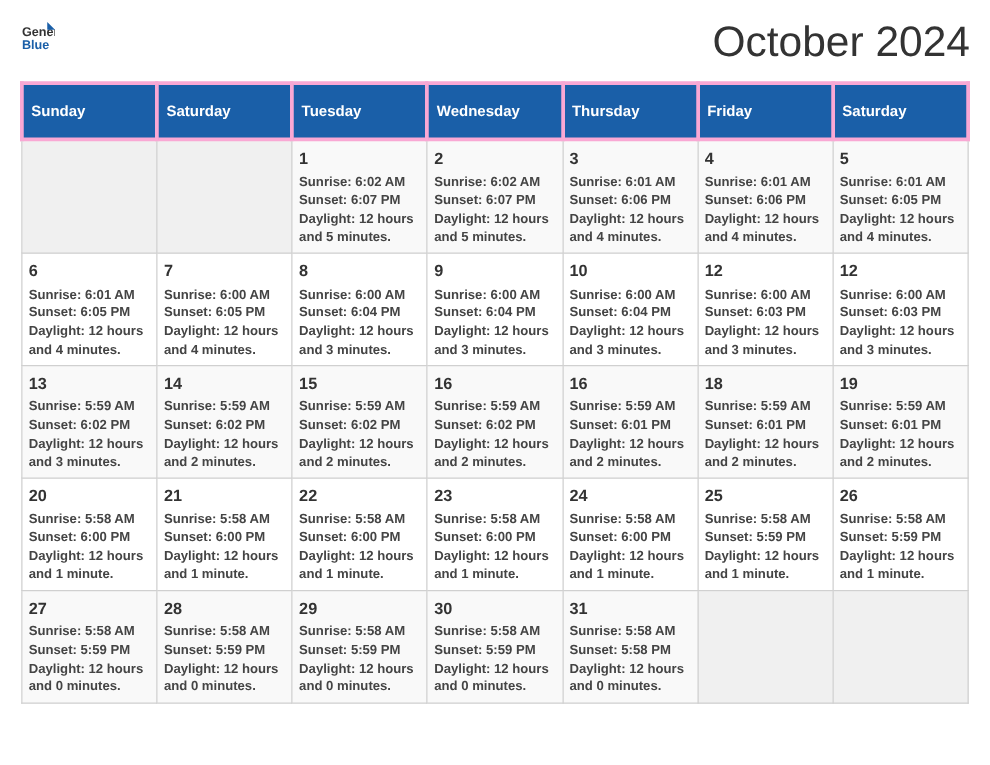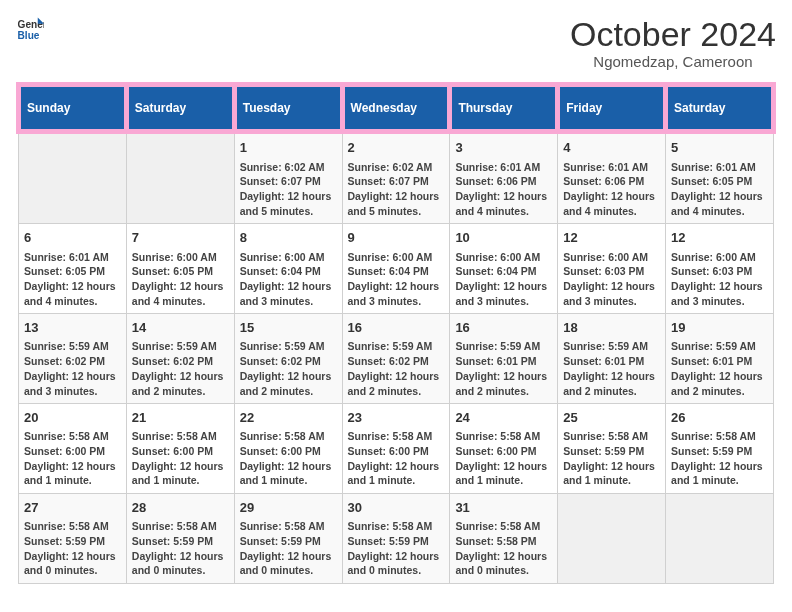--- a/index.html
+++ b/index.html
@@ -19,21 +19,21 @@
     .logo {
       display: flex;
       align-items: center;
       gap: 4px;
     }
     .logo-icon {
       width: 28px;
       height: 28px;
     }
     .title-block {
-      text-align: center;
+      text-align: left;
     }
     .month-title {
       font-size: 34px;
       font-weight: 300;
       color: #333;
       line-height: 1.1;
     }
     .location {
       font-size: 15px;
       color: #555;
@@ -43,21 +43,21 @@
       border-collapse: collapse;
       font-size: 11px;
     }
     thead tr th {
       background: #1a5fa8;
       color: #fff;
       text-align: left;
       padding: 14px 6px;
       font-size: 12px;
       font-weight: bold;
-      border: 5px solid #f9a8d4;
+      border: 3px solid #f9a8d4;
     }
     tbody tr td {
       vertical-align: top;
       padding: 5px 5px;
       border: 1px solid #d0d0d0;
       min-height: 70px;
       width: 14.28%;
       background: #fff;
       line-height: 1.4;
     }
@@ -91,21 +91,20 @@
     <svg class="logo-icon" viewBox="0 0 36 36">
       <rect x="0" y="0" width="36" height="36" fill="white"></rect>
       <text x="2" y="16" font-size="13" font-weight="bold" fill="#333" font-family="Arial">General</text>
       <text x="2" y="30" font-size="13" font-weight="bold" fill="#1a5fa8" font-family="Arial">Blue</text>
       <polygon points="28,2 36,10 28,10" fill="#1a5fa8"></polygon>
     </svg>
 
   </div>
   <div class="title-block">
     <div class="month-title">October 2024</div>
-    <div class="location">Ngomedzap, Cameroon</div>
   </div>
 </div>
 
 <table>
   <thead>
     <tr>
       <th>Sunday</th>
       <th>Saturday</th>
       <th>Tuesday</th>
       <th>Wednesday</th>

